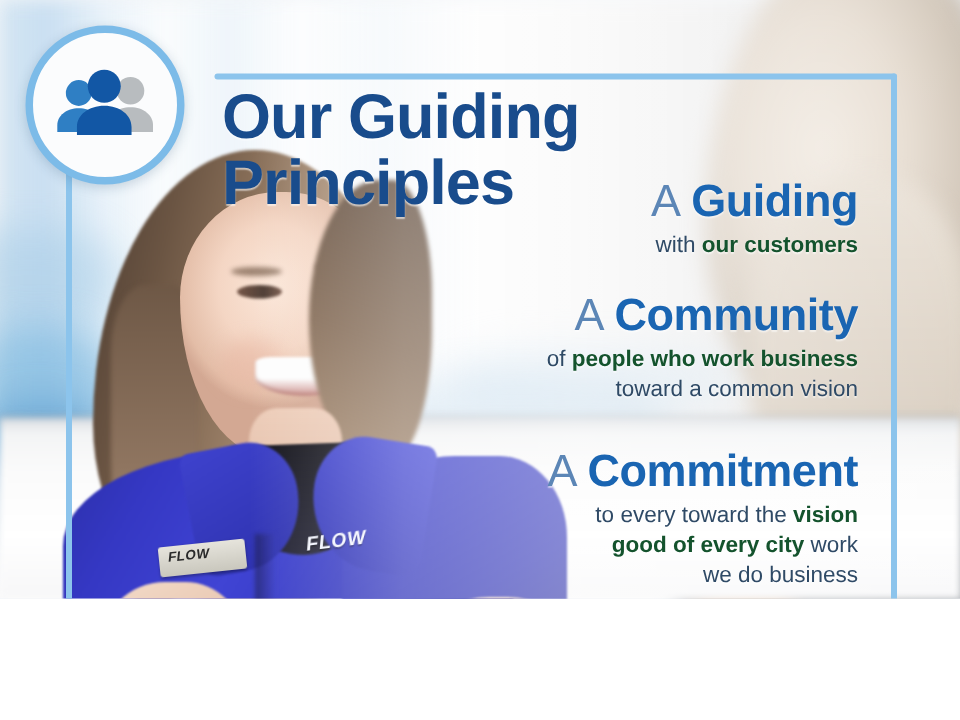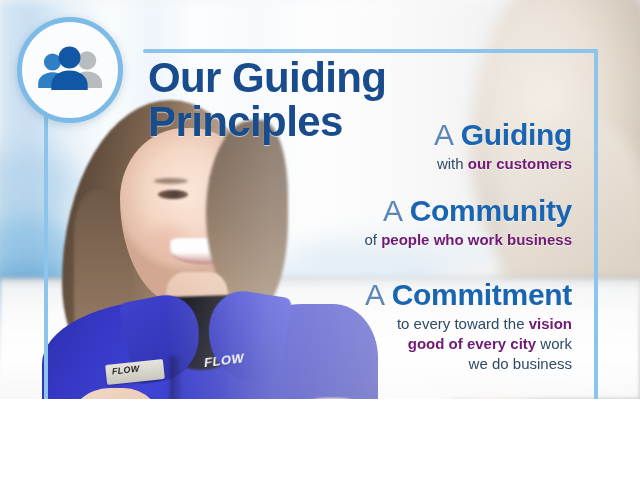--- a/index.html
+++ b/index.html
@@ -295,21 +295,21 @@
     font-size:30px; line-height:34px; white-space:nowrap;
     text-shadow:0 1px 1px rgba(255,255,255,.55);
   }
   .p-art{ color:#5c86b6; font-weight:normal; }
   .p-word{ color:#1a65b2; font-weight:bold; letter-spacing:-.3px; }
   .p-sub{
     font-size:15px; line-height:20px; color:#2f4a66;
     text-shadow:0 1px 1px rgba(255,255,255,.6);
     margin-top:2px;
   }
-  .p-sub b{ color:#701a75; font-weight:bold; }
+  .p-sub b{ color:#14532d; font-weight:bold; }
 
   #p1{ margin-top:0px; }
   #p2{ margin-top:20px; }
   #p3{ margin-top:28px; }
 </style>
 </head>
 <body>
 
 <div id="stage">
 
@@ -397,20 +397,21 @@
       </div>
     </div>
 
     <div class="principle" id="p2">
       <div class="p-head">
         <span class="p-art">A</span>
         <span class="p-word">Community</span>
       </div>
       <div class="p-sub">
         <span>of </span><b>people who work business</b><br>
+        <span>toward a common vision</span>
       </div>
     </div>
 
     <div class="principle" id="p3">
       <div class="p-head">
         <span class="p-art">A</span>
         <span class="p-word">Commitment</span>
       </div>
       <div class="p-sub">
         <span>to every toward the </span><b>vision</b><br>

